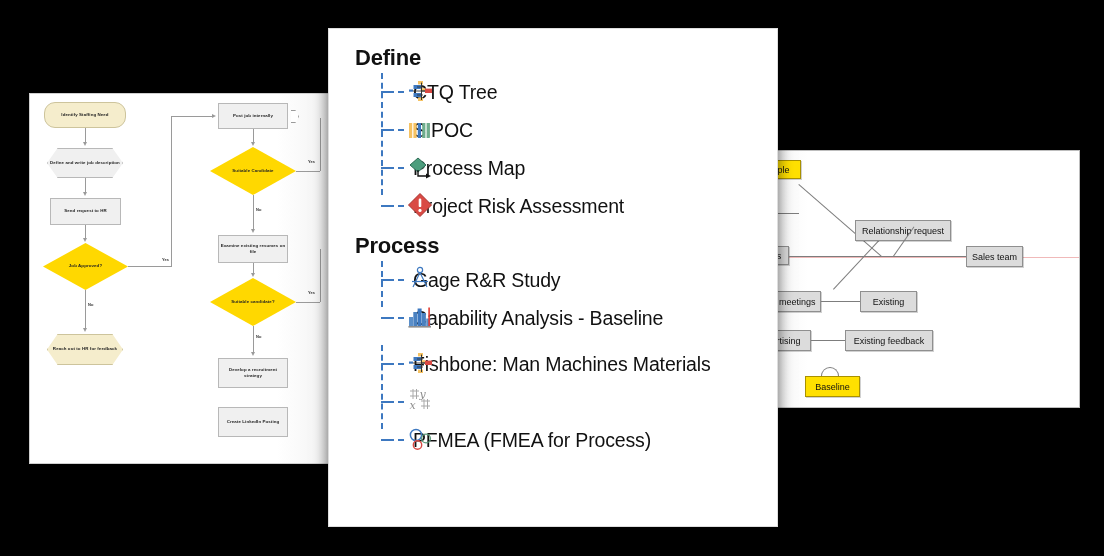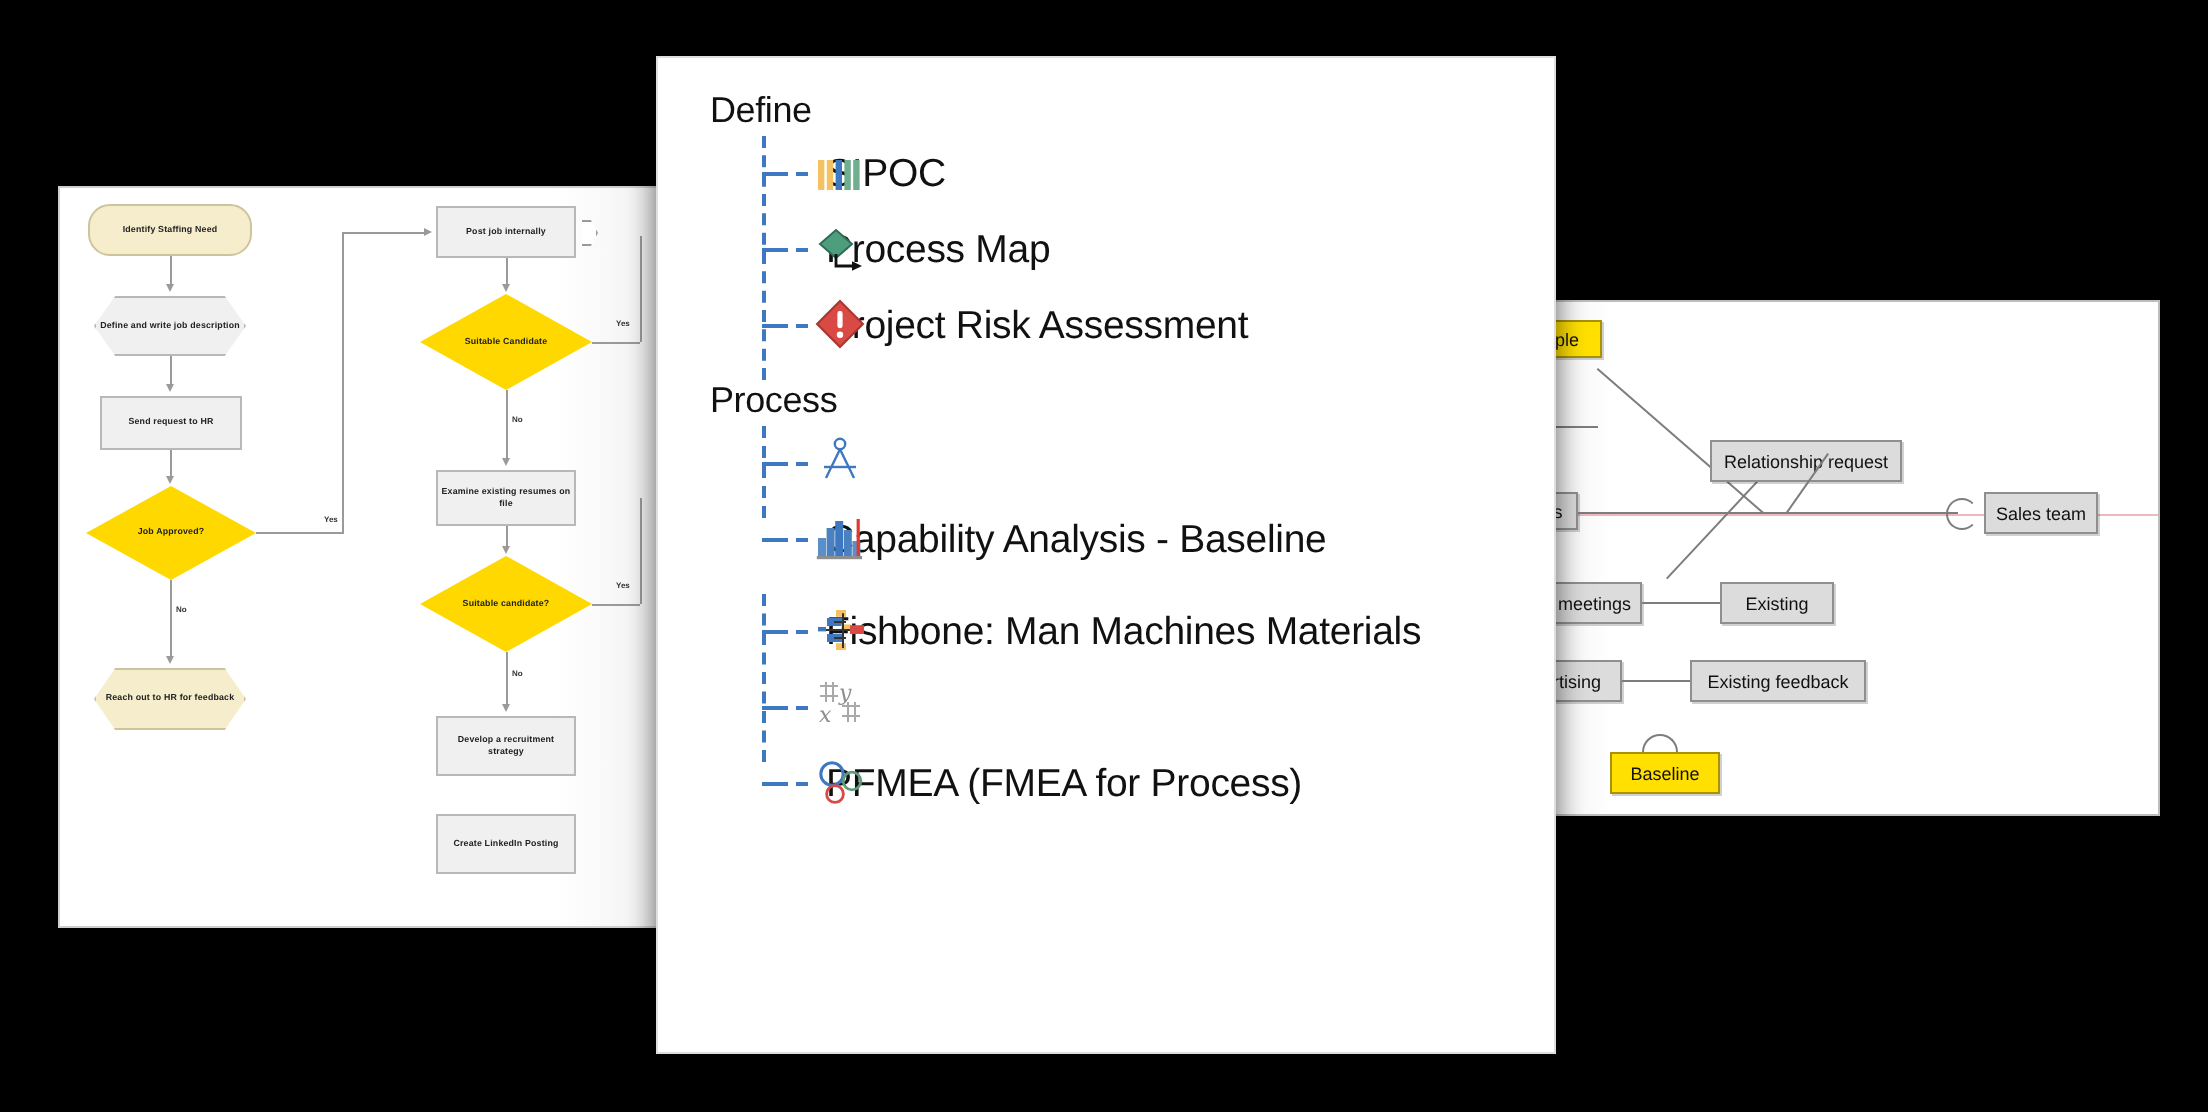--- a/index.html
+++ b/index.html
@@ -48,21 +48,21 @@
   .fline{position:absolute;background:#7d7d7d;transform-origin:0 0;height:1px;}
   .spine{position:absolute;height:1px;background:#f0b9b9;}
   .fhook{position:absolute;border:1px solid #7d7d7d;border-radius:50%;}
 
   
   #tools-panel{left:328px;top:28px;width:448px;height:497px;
                background:#fff;border:1px solid #dedede;
                box-shadow:0 3px 14px rgba(0,0,0,.6);}
   #tools-inner{padding:16px 18px 10px 26px;}
   .grp{margin:0 0 2px 0;}
-  .grp-title{font-size:18px;font-weight:400;color:#111;margin:0 0 2px 0;
+  .grp-title{font-size:22px;font-weight:700;color:#111;margin:0 0 2px 0;
              letter-spacing:-.2px;}
   .items{position:relative;margin:0;padding:0 0 6px 0;list-style:none;}
   .item{position:relative;display:flex;align-items:center;height:38px;
         padding-left:58px;}
   
   .tree-v{position:absolute;left:26px;width:2px;background:transparent;
           border-left:2px dashed #3d78c0;}
   .tree-tick{position:absolute;left:26px;width:13px;height:2px;background:#3d78c0;}
   .tree-dash{position:absolute;left:43px;width:6px;height:2px;background:#3d78c0;}
   .tree-corner{position:absolute;left:26px;width:13px;height:2px;background:#3d78c0;}
@@ -170,21 +170,21 @@
     <span>ers</span>
   </div>
   <div class="fline" style="left:26px;top:105px;width:190px;"></div>
   <div class="fhook" style="left:210px;top:98px;width:14px;height:14px;border-right-color:transparent;"></div>
 
   <div class="fbox" style="left:92px;top:69px;width:96px;height:21px;">
     <span>Relationship request</span>
   </div>
   <div class="fline" style="left:130px;top:105px;width:36px;transform:rotate(-55deg);"></div>
 
-  <div class="fbox" style="left:229px;top:95px;width:57px;height:21px;">
+  <div class="fbox" style="left:203px;top:95px;width:57px;height:21px;">
     <span>Sales team</span>
   </div>
 
   <div class="fbox" style="left:-2px;top:140px;width:60px;height:21px;">
     <span>on meetings</span>
   </div>
   <div class="fline" style="left:58px;top:150px;width:40px;"></div>
   <div class="fbox" style="left:97px;top:140px;width:57px;height:21px;">
     <span>Existing</span>
   </div>
@@ -203,121 +203,140 @@
   </div>
 </div>
 
 <div class="panel" id="tools-panel">
   <div id="tools-inner">
 
     <div class="grp">
       <div class="grp-title">Define</div>
       <ul class="items">
         <div class="tree-v" style="top:0;height:122px;"></div>
-
-
-        <li class="item">
-          <span class="tree-tick" style="top:18px;"></span>
-          <span class="tree-dash" style="top:18px;"></span>
-          <span class="ico" style="top:7px;">
-            <svg viewBox="0 0 26 26" width="26" height="26">
-              <rect x="2" y="5" width="3.2" height="15" fill="#f5c263"></rect>
-              <rect x="6.4" y="5" width="3.2" height="15" fill="#f5c263"></rect>
-              <rect x="10.8" y="5" width="3.2" height="15" fill="#3d78c0"></rect>
-              <rect x="15.2" y="5" width="3.2" height="15" fill="#6fae8e"></rect>
-              <rect x="19.6" y="5" width="3.2" height="15" fill="#6fae8e"></rect>
-            </svg>
-          </span>
-          <span class="lbl">SIPOC</span>
-        </li>
-
-        <li class="item">
-          <span class="tree-tick" style="top:18px;"></span>
-          <span class="tree-dash" style="top:18px;"></span>
-          <span class="ico" style="top:6px;">
-            <svg viewBox="0 0 26 26" width="26" height="26">
-              <path d="M11 3 L19 10 L11 17 L3 10 Z" fill="#4e9e7e" stroke="#2f6d57" stroke-width="1"></path>
-              <path d="M11 15 V21 H20" stroke="#111" stroke-width="1.4" fill="none"></path>
-              <path d="M19 18.6 L24 21 L19 23.4 Z" fill="#111"></path>
-            </svg>
-          </span>
-          <span class="lbl">Process Map</span>
-        </li>
-
-        <li class="item">
-          <span class="tree-corner" style="top:18px;"></span>
-          <span class="tree-dash" style="top:18px;"></span>
-          <span class="ico" style="top:5px;">
-            <svg viewBox="0 0 26 26" width="26" height="26">
-              <path d="M13 1.5 L24.5 13 L13 24.5 L1.5 13 Z" fill="#d94a44" stroke="#a93531" stroke-width="1"></path>
-              <rect x="11.7" y="6.5" width="2.6" height="8.6" rx="1.2" fill="#fff"></rect>
-              <circle cx="13" cy="18.4" r="1.6" fill="#fff"></circle>
-            </svg>
-          </span>
-          <span class="lbl">Project Risk Assessment</span>
-        </li>
-      </ul>
-    </div>
-
-    <div class="grp">
-      <div class="grp-title">Process</div>
-      <ul class="items">
-        <div class="tree-v" style="top:0;height:46px;"></div>
-
-        <li class="item">
-          <span class="tree-tick" style="top:18px;"></span>
-          <span class="tree-dash" style="top:18px;"></span>
-          <span class="ico" style="top:5px;">
-            <svg viewBox="0 0 26 26" width="26" height="26">
-              <circle cx="13" cy="4" r="2.6" fill="none" stroke="#3d78c0" stroke-width="1.2"></circle>
-              <path d="M13 6.6 L6 21 M13 6.6 L20 21" stroke="#3d78c0" stroke-width="1.2" fill="none"></path>
-              <path d="M5 15.5 H21" stroke="#3d78c0" stroke-width="1.2"></path>
-            </svg>
-          </span>
-        </li>
-
-        <li class="item">
-          <span class="tree-corner" style="top:18px;"></span>
-          <span class="tree-dash" style="top:18px;"></span>
-          <span class="ico" style="top:5px;">
-            <svg viewBox="0 0 26 26" width="26" height="26">
-              <rect x="2" y="13" width="4" height="9" fill="#5b8fc9"></rect>
-              <rect x="6.3" y="8" width="4" height="14" fill="#4a81c0"></rect>
-              <rect x="10.6" y="4.5" width="4" height="17.5" fill="#3d78c0"></rect>
-              <rect x="14.9" y="9" width="4" height="13" fill="#4a81c0"></rect>
-              <rect x="19.2" y="14.5" width="4" height="7.5" fill="#5b8fc9"></rect>
-              <rect x="21.3" y="3.5" width="1.6" height="18.5" fill="#e03a30"></rect>
-              <rect x="1.4" y="22" width="22.6" height="1.6" fill="#8e8e8e"></rect>
-            </svg>
-          </span>
-          <span class="lbl">Capability Analysis - Baseline</span>
-        </li>
-      </ul>
-    </div>
-
-    <div class="grp">
-      <ul class="items">
-        <div class="tree-v" style="top:0;height:84px;"></div>
 
         <li class="item">
           <span class="tree-tick" style="top:18px;"></span>
           <span class="tree-dash" style="top:18px;"></span>
           <span class="ico" style="top:6px;">
             <svg viewBox="0 0 26 26" width="26" height="26">
               <rect x="2" y="10.5" width="4" height="2.2" fill="#3d78c0"></rect>
               <rect x="6.5" y="6" width="7.5" height="4" fill="#3d78c0"></rect>
               <rect x="6.5" y="14" width="7.5" height="4" fill="#3d78c0"></rect>
               <rect x="11" y="2" width="5" height="3.4" fill="#f5c263"></rect>
               <rect x="11" y="18.6" width="5" height="3.4" fill="#f5c263"></rect>
               <rect x="13.6" y="9.2" width="4.6" height="2.4" fill="#f5c263"></rect>
               <rect x="18" y="9.6" width="7" height="4.4" fill="#d94a44"></rect>
               <path d="M14.5 3.6 V21 M14.5 12 H18" stroke="#333" stroke-width="1" fill="none"></path>
               <path d="M10 8 H16 M10 16 H16 M6 12 H18" stroke="#333" stroke-width=".9" fill="none"></path>
             </svg>
           </span>
+          <span class="lbl">CTQ Tree</span>
+        </li>
+
+        <li class="item">
+          <span class="tree-tick" style="top:18px;"></span>
+          <span class="tree-dash" style="top:18px;"></span>
+          <span class="ico" style="top:7px;">
+            <svg viewBox="0 0 26 26" width="26" height="26">
+              <rect x="2" y="5" width="3.2" height="15" fill="#f5c263"></rect>
+              <rect x="6.4" y="5" width="3.2" height="15" fill="#f5c263"></rect>
+              <rect x="10.8" y="5" width="3.2" height="15" fill="#3d78c0"></rect>
+              <rect x="15.2" y="5" width="3.2" height="15" fill="#6fae8e"></rect>
+              <rect x="19.6" y="5" width="3.2" height="15" fill="#6fae8e"></rect>
+            </svg>
+          </span>
+          <span class="lbl">SIPOC</span>
+        </li>
+
+        <li class="item">
+          <span class="tree-tick" style="top:18px;"></span>
+          <span class="tree-dash" style="top:18px;"></span>
+          <span class="ico" style="top:6px;">
+            <svg viewBox="0 0 26 26" width="26" height="26">
+              <path d="M11 3 L19 10 L11 17 L3 10 Z" fill="#4e9e7e" stroke="#2f6d57" stroke-width="1"></path>
+              <path d="M11 15 V21 H20" stroke="#111" stroke-width="1.4" fill="none"></path>
+              <path d="M19 18.6 L24 21 L19 23.4 Z" fill="#111"></path>
+            </svg>
+          </span>
+          <span class="lbl">Process Map</span>
+        </li>
+
+        <li class="item">
+          <span class="tree-corner" style="top:18px;"></span>
+          <span class="tree-dash" style="top:18px;"></span>
+          <span class="ico" style="top:5px;">
+            <svg viewBox="0 0 26 26" width="26" height="26">
+              <path d="M13 1.5 L24.5 13 L13 24.5 L1.5 13 Z" fill="#d94a44" stroke="#a93531" stroke-width="1"></path>
+              <rect x="11.7" y="6.5" width="2.6" height="8.6" rx="1.2" fill="#fff"></rect>
+              <circle cx="13" cy="18.4" r="1.6" fill="#fff"></circle>
+            </svg>
+          </span>
+          <span class="lbl">Project Risk Assessment</span>
+        </li>
+      </ul>
+    </div>
+
+    <div class="grp">
+      <div class="grp-title">Process</div>
+      <ul class="items">
+        <div class="tree-v" style="top:0;height:46px;"></div>
+
+        <li class="item">
+          <span class="tree-tick" style="top:18px;"></span>
+          <span class="tree-dash" style="top:18px;"></span>
+          <span class="ico" style="top:5px;">
+            <svg viewBox="0 0 26 26" width="26" height="26">
+              <circle cx="13" cy="4" r="2.6" fill="none" stroke="#3d78c0" stroke-width="1.2"></circle>
+              <path d="M13 6.6 L6 21 M13 6.6 L20 21" stroke="#3d78c0" stroke-width="1.2" fill="none"></path>
+              <path d="M5 15.5 H21" stroke="#3d78c0" stroke-width="1.2"></path>
+            </svg>
+          </span>
+          <span class="lbl">Gage R&amp;R Study</span>
+        </li>
+
+        <li class="item">
+          <span class="tree-corner" style="top:18px;"></span>
+          <span class="tree-dash" style="top:18px;"></span>
+          <span class="ico" style="top:5px;">
+            <svg viewBox="0 0 26 26" width="26" height="26">
+              <rect x="2" y="13" width="4" height="9" fill="#5b8fc9"></rect>
+              <rect x="6.3" y="8" width="4" height="14" fill="#4a81c0"></rect>
+              <rect x="10.6" y="4.5" width="4" height="17.5" fill="#3d78c0"></rect>
+              <rect x="14.9" y="9" width="4" height="13" fill="#4a81c0"></rect>
+              <rect x="19.2" y="14.5" width="4" height="7.5" fill="#5b8fc9"></rect>
+              <rect x="21.3" y="3.5" width="1.6" height="18.5" fill="#e03a30"></rect>
+              <rect x="1.4" y="22" width="22.6" height="1.6" fill="#8e8e8e"></rect>
+            </svg>
+          </span>
+          <span class="lbl">Capability Analysis - Baseline</span>
+        </li>
+      </ul>
+    </div>
+
+    <div class="grp">
+      <ul class="items">
+        <div class="tree-v" style="top:0;height:84px;"></div>
+
+        <li class="item">
+          <span class="tree-tick" style="top:18px;"></span>
+          <span class="tree-dash" style="top:18px;"></span>
+          <span class="ico" style="top:6px;">
+            <svg viewBox="0 0 26 26" width="26" height="26">
+              <rect x="2" y="10.5" width="4" height="2.2" fill="#3d78c0"></rect>
+              <rect x="6.5" y="6" width="7.5" height="4" fill="#3d78c0"></rect>
+              <rect x="6.5" y="14" width="7.5" height="4" fill="#3d78c0"></rect>
+              <rect x="11" y="2" width="5" height="3.4" fill="#f5c263"></rect>
+              <rect x="11" y="18.6" width="5" height="3.4" fill="#f5c263"></rect>
+              <rect x="13.6" y="9.2" width="4.6" height="2.4" fill="#f5c263"></rect>
+              <rect x="18" y="9.6" width="7" height="4.4" fill="#d94a44"></rect>
+              <path d="M14.5 3.6 V21 M14.5 12 H18" stroke="#333" stroke-width="1" fill="none"></path>
+              <path d="M10 8 H16 M10 16 H16 M6 12 H18" stroke="#333" stroke-width=".9" fill="none"></path>
+            </svg>
+          </span>
           <span class="lbl">Fishbone: Man Machines Materials</span>
         </li>
 
         <li class="item">
           <span class="tree-tick" style="top:18px;"></span>
           <span class="tree-dash" style="top:18px;"></span>
           <span class="ico" style="top:4px;">
             <svg viewBox="0 0 26 26" width="26" height="26">
               <g stroke="#a9a9a9" stroke-width="1" fill="none">
                 <path d="M3 4 H12 M3 9 H12 M6 2 V12 M9.5 2 V12"></path>

